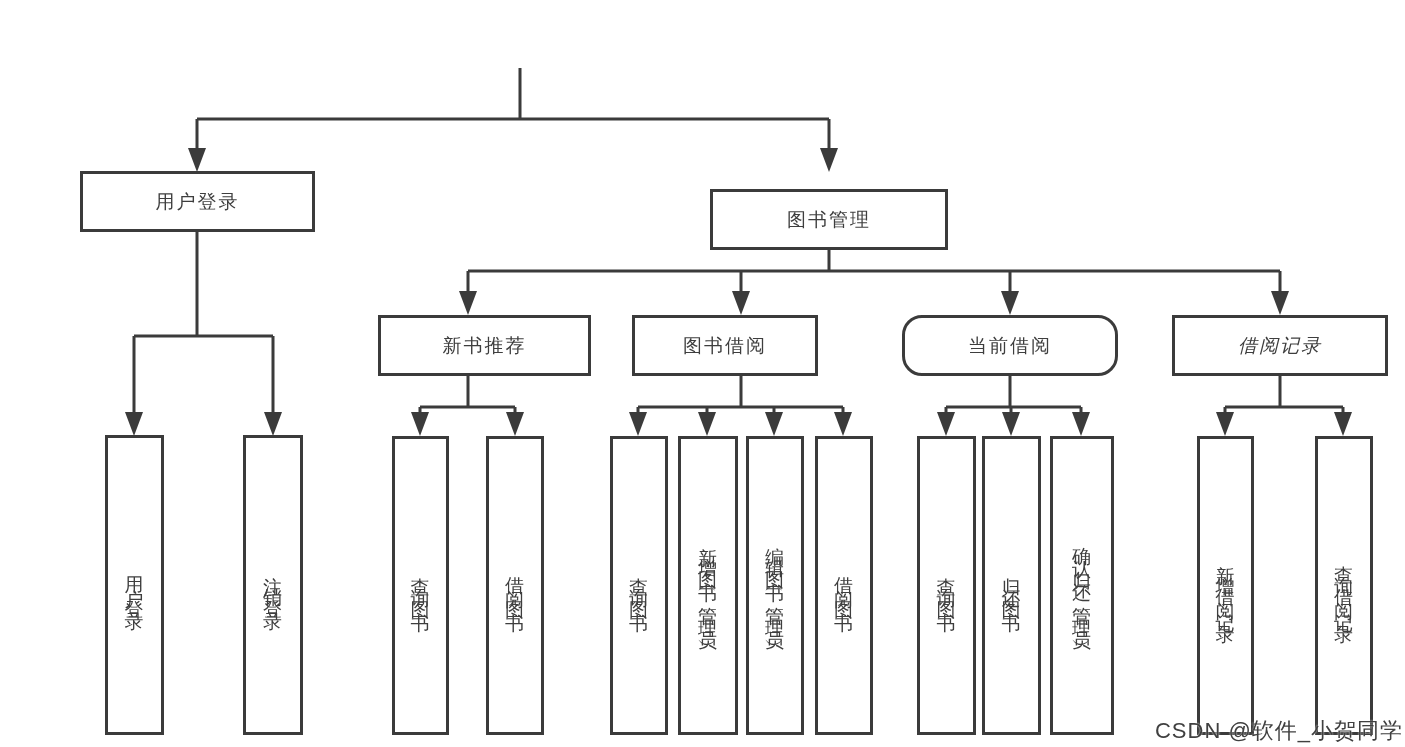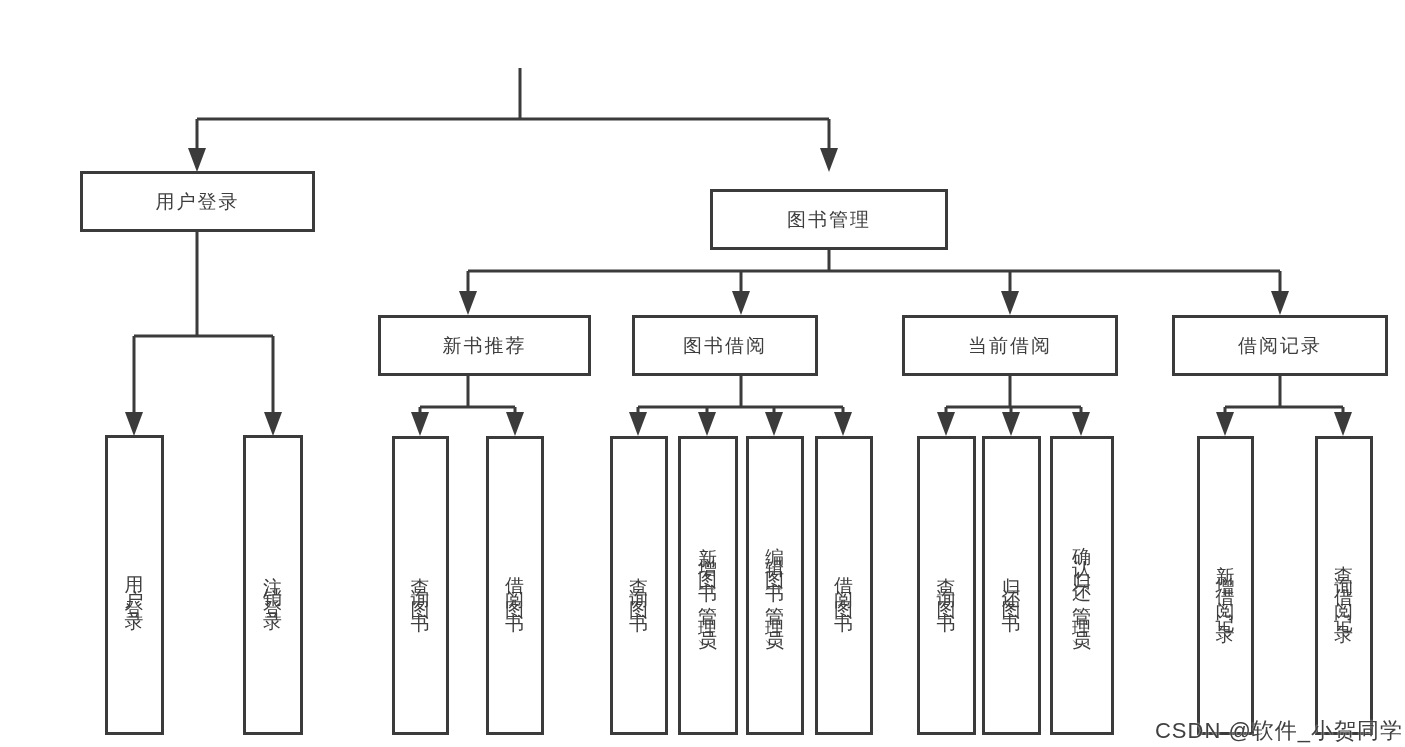--- a/index.html
+++ b/index.html
@@ -87,24 +87,24 @@
   <div class="box" style="left:710px;top:189px;width:238px;height:61px;">
     <span>图书管理</span>
   </div>
 
   <div class="box" style="left:362px;top:315px;width:213px;height:61px;margin-left:16px;">
     <span>新书推荐</span>
   </div>
   <div class="box" style="left:632px;top:315px;width:186px;height:61px;">
     <span>图书借阅</span>
   </div>
-  <div class="box" style="left:902px;top:315px;width:216px;height:61px;">
+  <div class="box" style="left:902px;top:315px;width:216px;height:61px;border-radius:20px;">
     <span>当前借阅</span>
   </div>
-  <div class="box" style="left:1172px;top:315px;width:216px;height:61px;">
+  <div class="box" style="left:1172px;top:315px;width:216px;height:61px;font-style:italic;">
     <span>借阅记录</span>
   </div>
 
   <div class="box" style="left:105px;top:435px;width:59px;height:300px;">
     <span class="vt">用户登录</span>
   </div>
   <div class="box" style="left:243px;top:435px;width:60px;height:300px;">
     <span class="vt">注销登录</span>
   </div>
 

